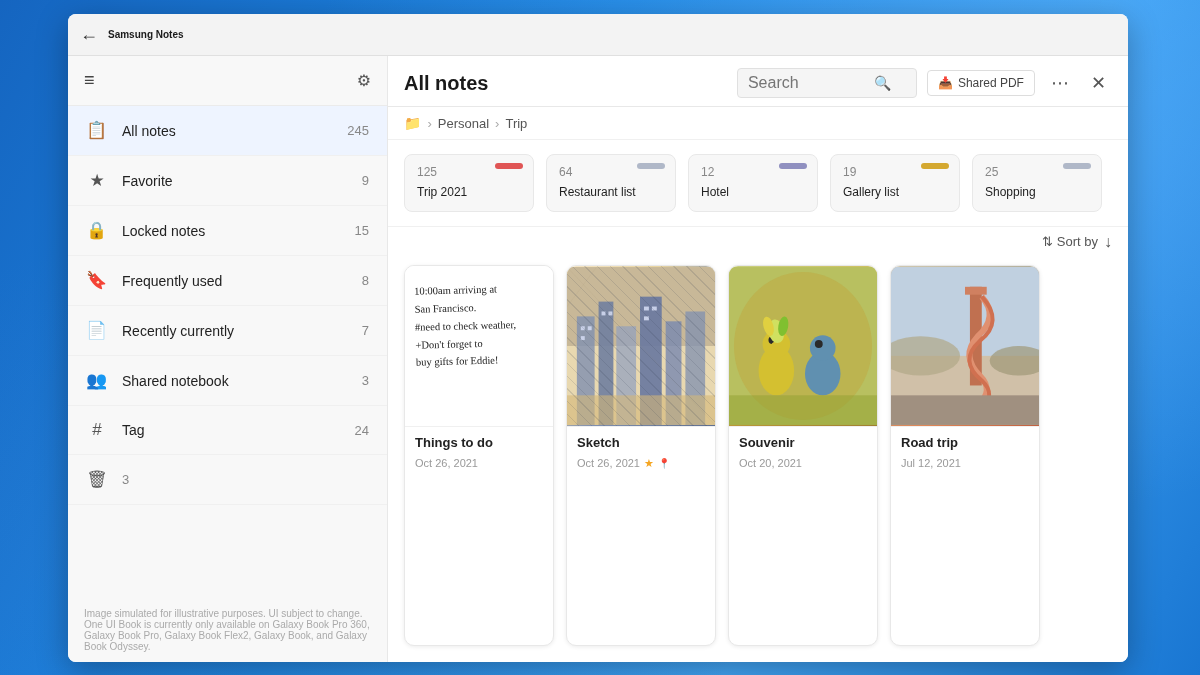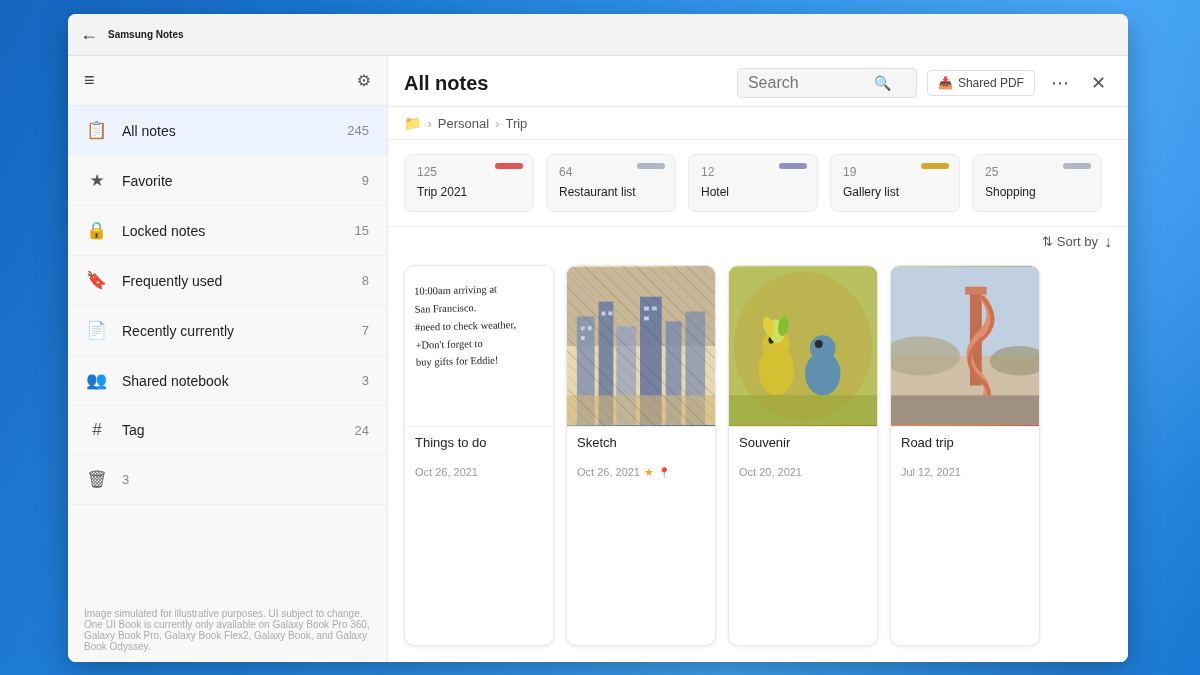--- a/index.html
+++ b/index.html
@@ -276,23 +276,23 @@
       height: 160px;
       object-fit: cover;
       display: block;
     }
     .note-card-info {
       padding: 8px 10px;
       border-top: 1px solid #f0f0f0;
     }
     .note-card-title {
       font-size: 13px;
-      font-weight: 400;
+      font-weight: 700;
       color: #222;
-      margin-bottom: 16px;
+      margin-bottom: 7px;
     }
     .note-card-date {
       font-size: 11px;
       color: #999;
       display: flex;
       align-items: center;
       gap: 4px;
     }
     .note-star { color: #f5a623; font-size: 11px; }
     

